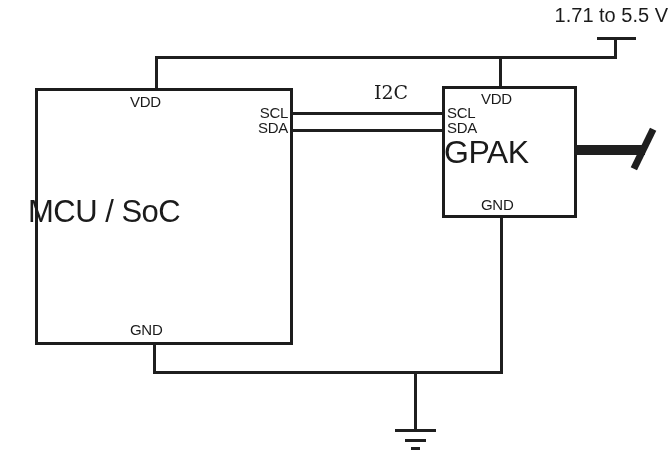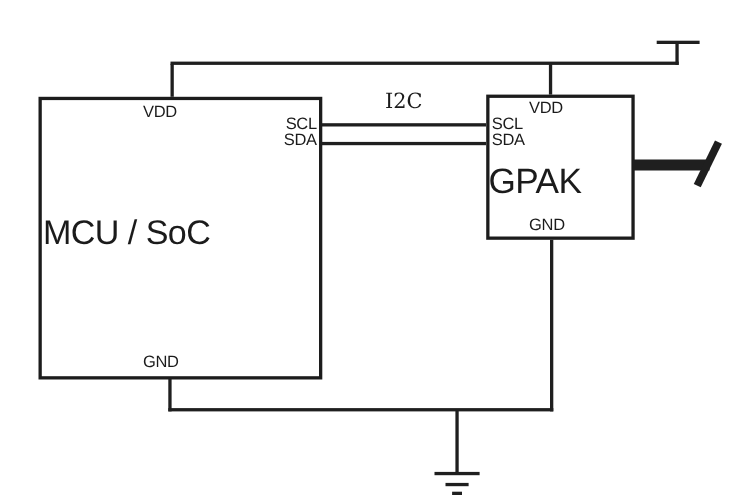--- a/index.html
+++ b/index.html
@@ -44,34 +44,34 @@
 
   
   #supply-label      { left: 520px; top: 5px;  width: 148px; font-size: 20px; }
   #supply-term-bar   { left: 597px; top: 37px; width: 39px;  height: 3px; }
   #supply-term-stub  { left: 614px; top: 39px; width: 3px;   height: 20px; }
   #vdd-rail          { left: 155px; top: 56px; width: 462px; height: 3px; }
   #mcu-vdd-wire      { left: 155px; top: 58px; width: 3px;   height: 31px; }
   #gpak-vdd-wire     { left: 499px; top: 58px; width: 3px;   height: 29px; }
 
   #mcu-box           { left: 35px;  top: 88px; width: 258px; height: 257px; }
-  #mcu-title         { left: 39px;  top: 196px; width: 215px; font-size: 31px; }
+  #mcu-title         { left: 28px;  top: 196px; width: 215px; font-size: 31px; }
   #mcu-pin-vdd       { left: 130px; top: 94px;  width: 50px; }
   #mcu-pin-scl       { left: 248px; top: 105px; width: 40px; }
   #mcu-pin-sda       { left: 248px; top: 120px; width: 40px; }
   #mcu-pin-gnd       { left: 130px; top: 322px; width: 50px; }
 
   #gpak-box          { left: 442px; top: 86px; width: 135px; height: 132px; }
-  #gpak-title        { left: 444px; top: 148px; width: 131px; font-size: 32px; }
+  #gpak-title        { left: 444px; top: 136px; width: 131px; font-size: 32px; }
   #gpak-pin-vdd      { left: 481px; top: 91px;  width: 50px; }
   #gpak-pin-scl      { left: 447px; top: 105px; width: 40px; text-align: left; }
   #gpak-pin-sda      { left: 447px; top: 120px; width: 40px; text-align: left; }
   #gpak-pin-gnd      { left: 481px; top: 197px; width: 50px; }
 
-  #i2c-label         { left: 350px; top: 83px; width: 52px;
+  #i2c-label         { left: 374px; top: 83px; width: 52px;
                        font-family: "DejaVu Serif", serif; font-size: 19px; }
   #scl-wire          { left: 292px; top: 112px; width: 150px; height: 3px; }
   #sda-wire          { left: 292px; top: 129px; width: 150px; height: 3px; }
 
   #mcu-gnd-wire      { left: 153px; top: 344px; width: 3px; height: 30px; }
   #gnd-bus           { left: 153px; top: 371px; width: 350px; height: 3px; }
   #gpak-gnd-wire     { left: 500px; top: 218px; width: 3px; height: 156px; }
   #gnd-stub          { left: 414px; top: 373px; width: 3px; height: 58px; }
   #gnd-bar1          { left: 395px; top: 429px; width: 41px; height: 3px; }
   #gnd-bar2          { left: 405px; top: 439px; width: 21px; height: 3px; }
@@ -79,20 +79,21 @@
 
   #io-bar            { left: 575px; top: 145px; width: 70px; height: 10px; }
   #io-slash          { left: 640px; top: 127px; width: 7px;  height: 44px;
                        transform: rotate(26deg); }
 </style>
 </head>
 <body>
 
 <div id="canvas">
 
+  <div class="lbl right" id="supply-label">1.71 to 5.5 V</div>
   <div class="wire" id="supply-term-bar"></div>
   <div class="wire" id="supply-term-stub"></div>
 
   <div class="wire" id="vdd-rail"></div>
   <div class="wire" id="mcu-vdd-wire"></div>
   <div class="wire" id="gpak-vdd-wire"></div>
 
   <div class="box" id="mcu-box"></div>
   <div class="lbl title-lbl center" id="mcu-title">MCU / SoC</div>
   <div class="lbl pin center" id="mcu-pin-vdd">VDD</div>

